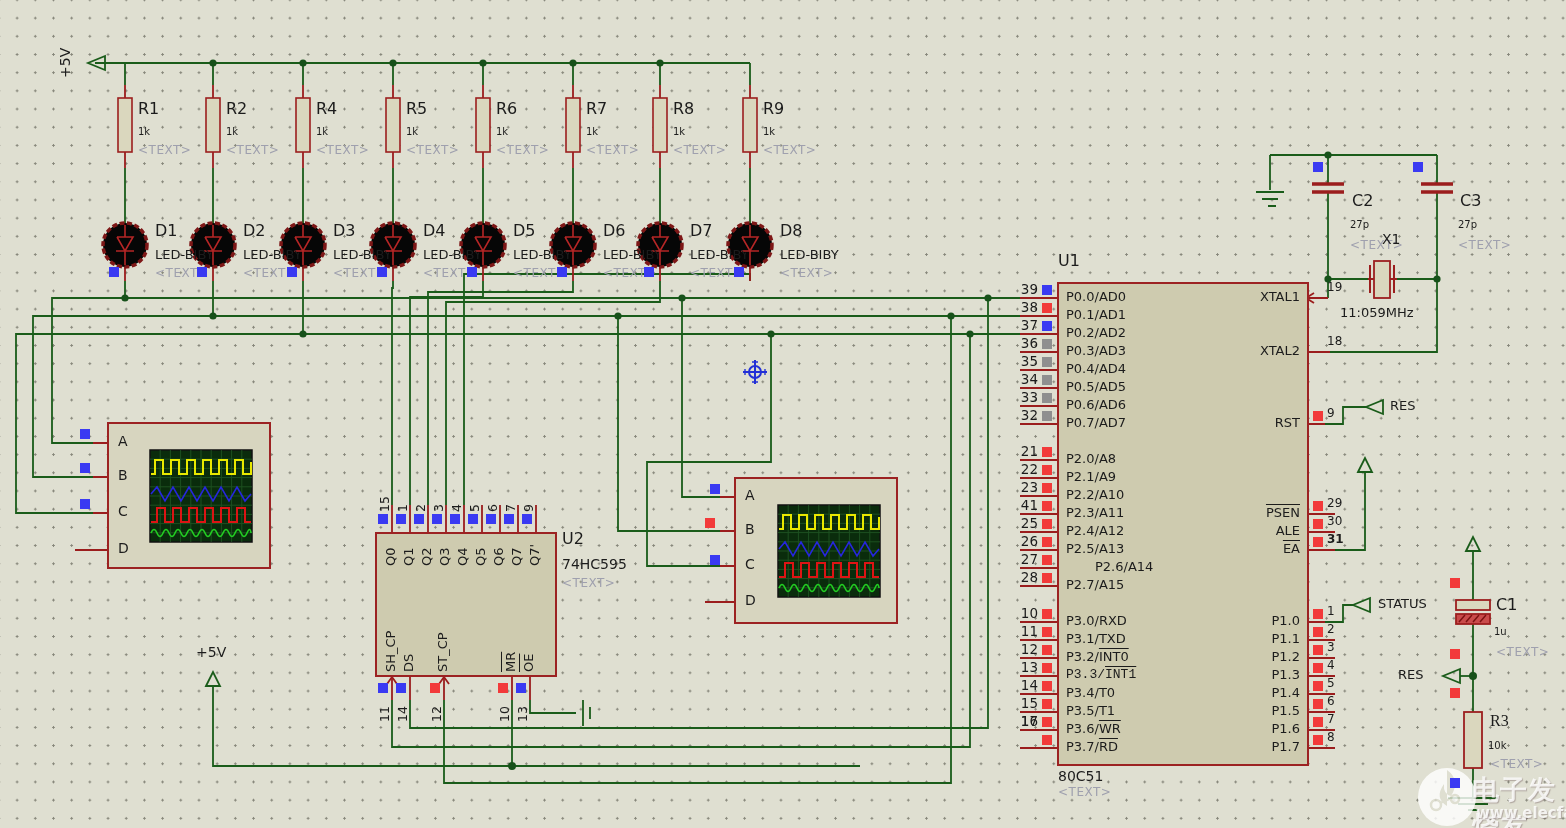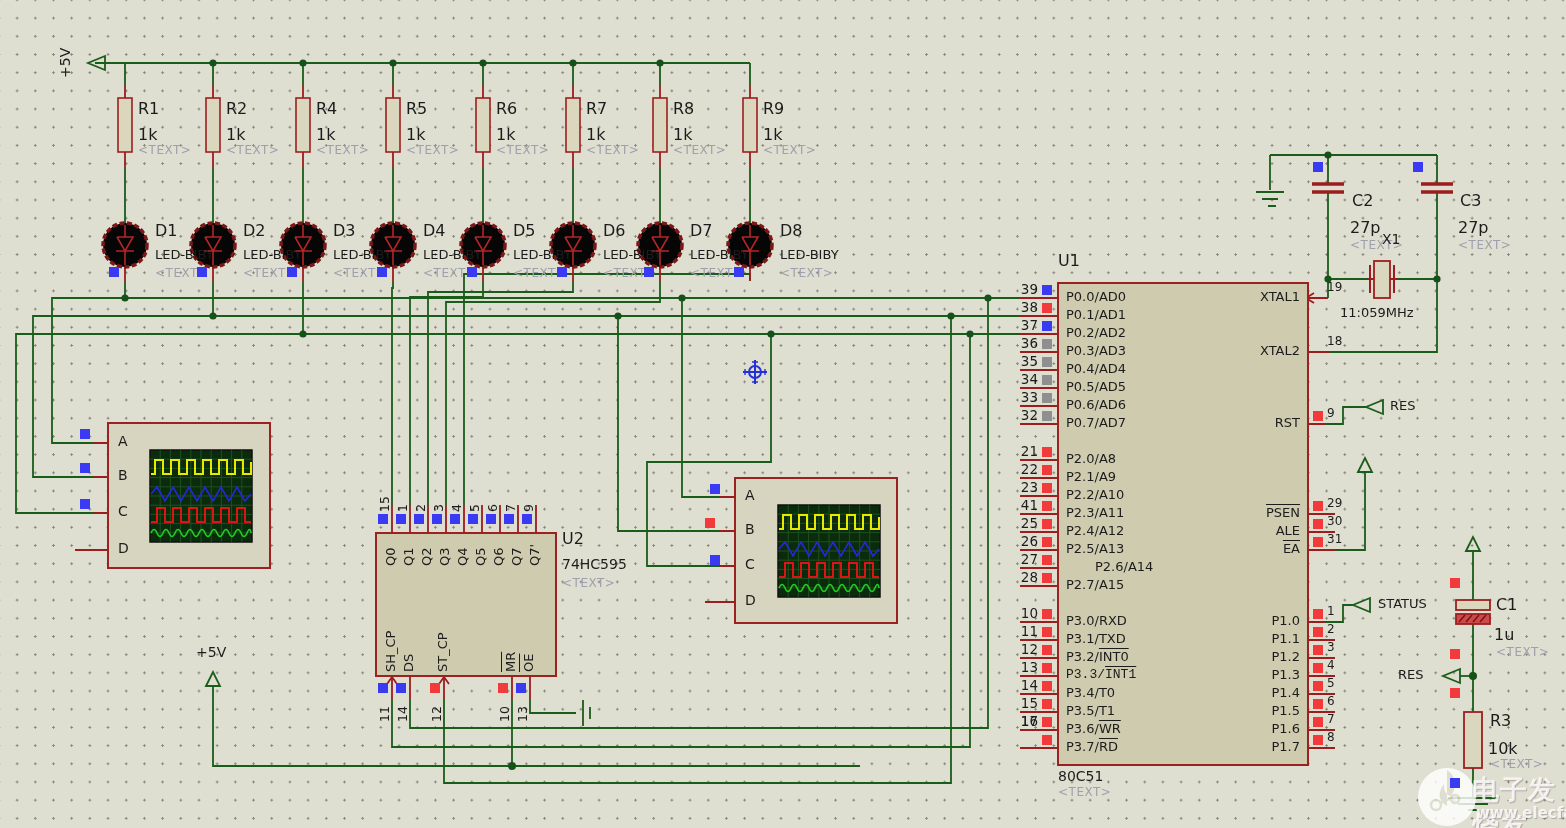--- a/index.html
+++ b/index.html
@@ -7,21 +7,21 @@
     position:relative; width:1566px; height:828px; overflow:hidden;
     background-color:#dfdfd1;
     background-image:radial-gradient(circle,#87877b 1px, rgba(0,0,0,0) 1.3px);
     background-size:18.2px 18.2px; background-position:8px 9px;
     font-family:"DejaVu Sans",sans-serif;
   }
   svg{position:absolute;left:0;top:0;}
   .lbl{position:absolute;font-size:13px;color:#1c1c1c;white-space:nowrap;line-height:1.1;}
   .ref{font-size:16px;}
   .mid{font-size:14px;}
-  .val{font-size:16px;}
+  .val{font-size:10px;}
   .ph{color:#9fa0ae;font-size:12px;letter-spacing:.5px;}
   .pin{font-size:13px;}
   .num{font-size:12px;}
   .sq{position:absolute;width:10px;height:10px;}
   .vert{writing-mode:vertical-rl;transform:rotate(180deg);}
   .ov{text-decoration:overline;}
   .rnum{position:absolute;width:36px;text-align:right;font-size:13.5px;color:#1c1c1c;}
   .clip{overflow:hidden;max-width:56px;display:inline-block;}
   .wm{position:absolute;color:rgba(255,255,255,.82);text-shadow:1px 1px 1px rgba(120,100,100,.45);}
 </style>
@@ -252,21 +252,21 @@
 <div class="lbl mid" style="left:1382px;top:232px;">X1</div>
 <div class="lbl" style="left:1340px;top:306px;">11:059MHz</div>
 
 <div class="lbl" style="left:1390px;top:399px;">RES</div>
 <div class="lbl" style="left:1378px;top:597px;">STATUS</div>
 <div class="lbl" style="left:1398px;top:668px;">RES</div>
 
 <div class="lbl ref" style="left:1496px;top:596px;text-align:center;">C1</div>
 <div class="lbl val" style="left:1494px;top:626px;">1u</div>
 <div class="lbl ph" style="left:1496px;top:646px;">&lt;TEXT&gt;</div>
-<div class="lbl ref" style="left:1490px;top:712px;">R3</div>
+<div class="lbl ref" style="left:1490px;top:712px;font-family:Liberation Serif, serif;">R3</div>
 <div class="lbl val" style="left:1488px;top:740px;">10k</div>
 <div class="lbl ph" style="left:1490px;top:758px;">&lt;TEXT&gt;</div>
 
 <div class="wm" style="left:1472px;top:772px;font-size:27px;font-weight:bold;letter-spacing:1px;">电子发烧友</div>
 <div class="wm" style="left:1476px;top:804px;font-size:15px;font-weight:bold;">www.elecfans.com</div>
 
 <div id="gen">
       <div class="lbl ref" style="left: 138px; top: 100px; position: absolute;">R1</div>
       <div class="lbl val" style="left: 138px; top: 126px; position: absolute;">1k</div>
       <div class="lbl ph" style="left: 138px; top: 144px; position: absolute;">&lt;TEXT&gt;</div>
@@ -401,21 +401,21 @@
       <div class="lbl pin" style="left: 1300px; top: 344px; position: absolute; transform: translateX(-100%);">XTAL2</div>
       <div class="lbl num" style="left: 1327px; top: 407px; position: absolute;">9</div>
       <div class="sq" style="left: 1313px; top: 411px; position: absolute; background: rgb(242, 58, 58);"></div>
       <div class="lbl pin" style="left: 1300px; top: 416px; position: absolute; transform: translateX(-100%);">RST</div>
       <div class="lbl num" style="left: 1327px; top: 497px; position: absolute;">29</div>
       <div class="sq" style="left: 1313px; top: 501px; position: absolute; background: rgb(242, 58, 58);"></div>
       <div class="lbl pin" style="left: 1300px; top: 506px; position: absolute; transform: translateX(-100%);"><span class="ov">PSEN</span></div>
       <div class="lbl num" style="left: 1327px; top: 515px; position: absolute;">30</div>
       <div class="sq" style="left: 1313px; top: 519px; position: absolute; background: rgb(242, 58, 58);"></div>
       <div class="lbl pin" style="left: 1300px; top: 524px; position: absolute; transform: translateX(-100%);">ALE</div>
-      <div class="lbl num" style="left: 1327px; top: 533px; position: absolute;">31</div>
+      <div class="lbl num" style="left: 1327px; top: 533px; position: absolute; font-weight: bold;">31</div>
       <div class="sq" style="left: 1313px; top: 537px; position: absolute; background: rgb(242, 58, 58);"></div>
       <div class="lbl pin" style="left: 1300px; top: 542px; position: absolute; transform: translateX(-100%);"><span class="ov">EA</span></div>
       <div class="lbl num" style="left: 1327px; top: 605px; position: absolute;">1</div>
       <div class="sq" style="left: 1313px; top: 609px; position: absolute; background: rgb(242, 58, 58);"></div>
       <div class="lbl pin" style="left: 1300px; top: 614px; position: absolute; transform: translateX(-100%);">P1.0</div>
       <div class="lbl num" style="left: 1327px; top: 623px; position: absolute;">2</div>
       <div class="sq" style="left: 1313px; top: 627px; position: absolute; background: rgb(242, 58, 58);"></div>
       <div class="lbl pin" style="left: 1300px; top: 632px; position: absolute; transform: translateX(-100%);">P1.1</div>
       <div class="lbl num" style="left: 1327px; top: 641px; position: absolute;">3</div>
       <div class="sq" style="left: 1313px; top: 645px; position: absolute; background: rgb(242, 58, 58);"></div>

